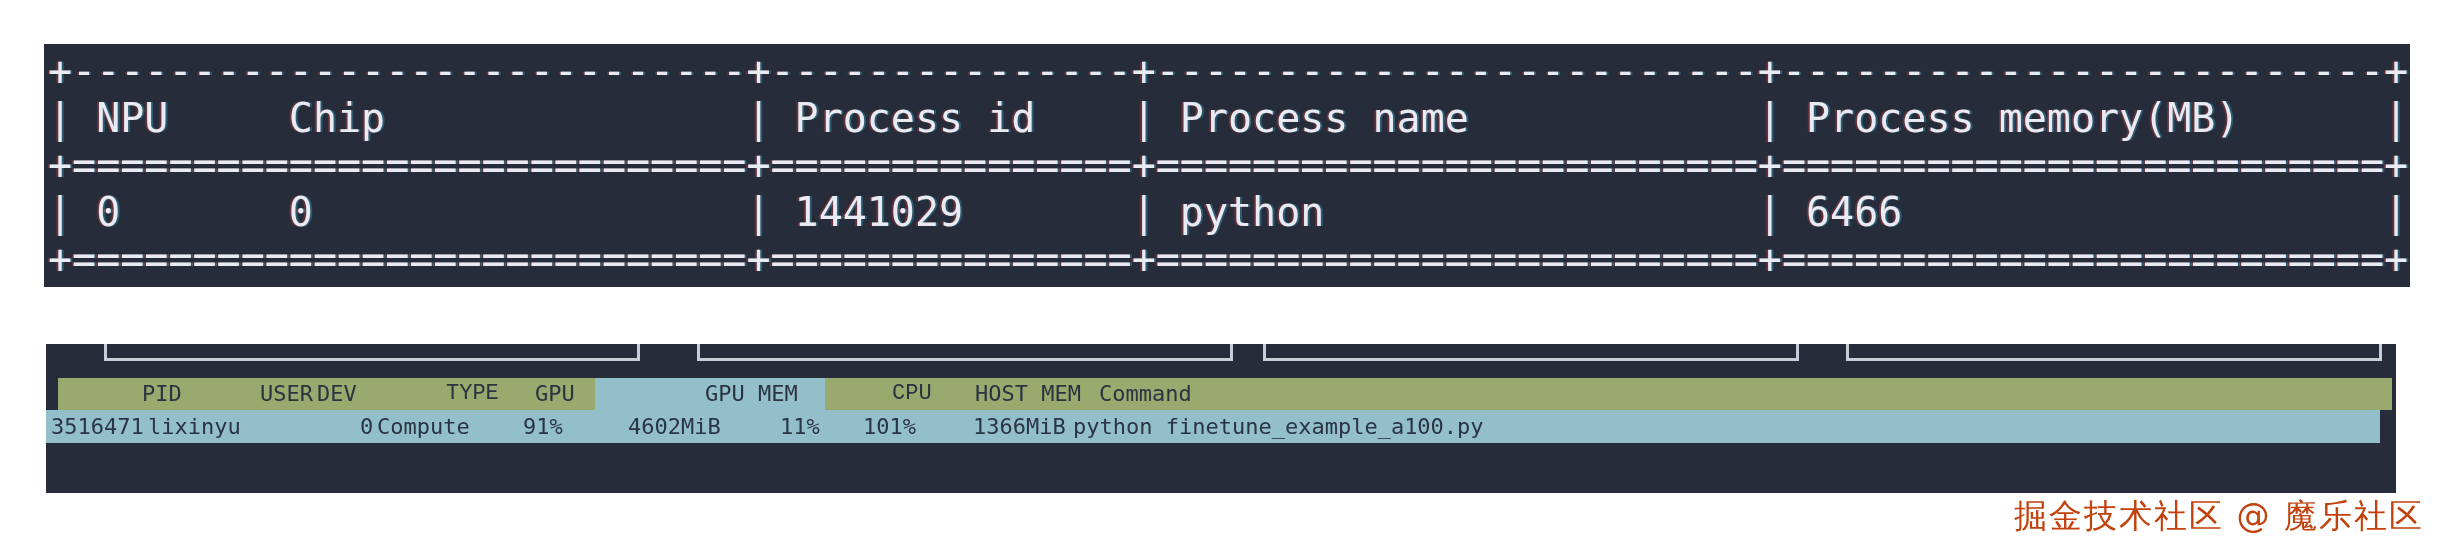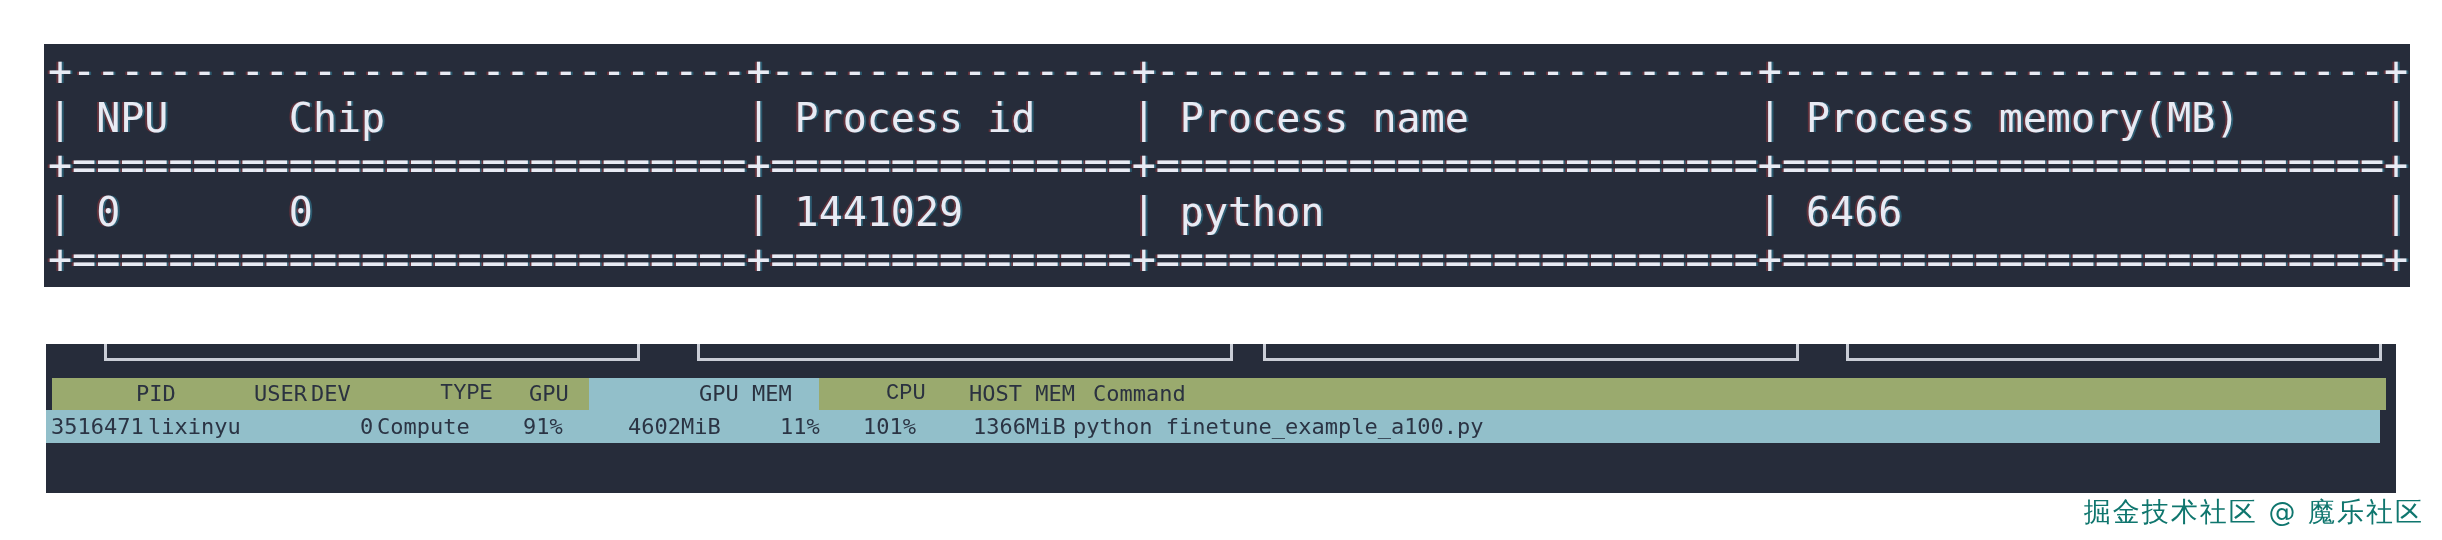--- a/index.html
+++ b/index.html
@@ -21,40 +21,40 @@
   }
   .npu-pre span{display:block;}
 
   
   .gauge-box{
     position:absolute;top:0;height:14px;
     border-left:3px solid #c9cdd6;border-right:3px solid #c9cdd6;border-bottom:3px solid #c9cdd6;
     width:530px;
   }
   .proc-header{
-    position:absolute;left:6px;top:34px;width:2334px;height:32px;
+    position:absolute;left:12px;top:34px;width:2334px;height:32px;
     background:#9aaa6e;color:#2b3240;font-size:22px;
   }
   .proc-header .cell,.proc-row .cell{
     position:absolute;top:0;height:32px;line-height:32px;white-space:pre;
   }
   .hl-sort{
     position:absolute;left:537px;top:0;width:230px;height:32px;
     background:#92bfca;
   }
   .proc-header .cell{z-index:2;}
   .proc-row{
     position:absolute;left:0;top:66px;width:2334px;height:33px;
     background:#92bfca;color:#2b3444;font-size:22px;
   }
   .proc-row .cell{height:17px;line-height:33px;}
 
   .watermark{
     position:absolute;right:18px;top:494px;
-    font-size:27px;color:#0f766e;letter-spacing:2px;
+    font-size:33px;color:#c2410c;letter-spacing:2px;
     font-family:"DejaVu Sans","Liberation Sans",sans-serif;
     text-shadow:0 0 3px #ffffff,0 0 5px #ffffff,1px 1px 0 #ffffff,-1px -1px 0 #ffffff;
   }
 </style>
 </head>
 <body>
 
 <div>
 
   <section class="term term-top">

